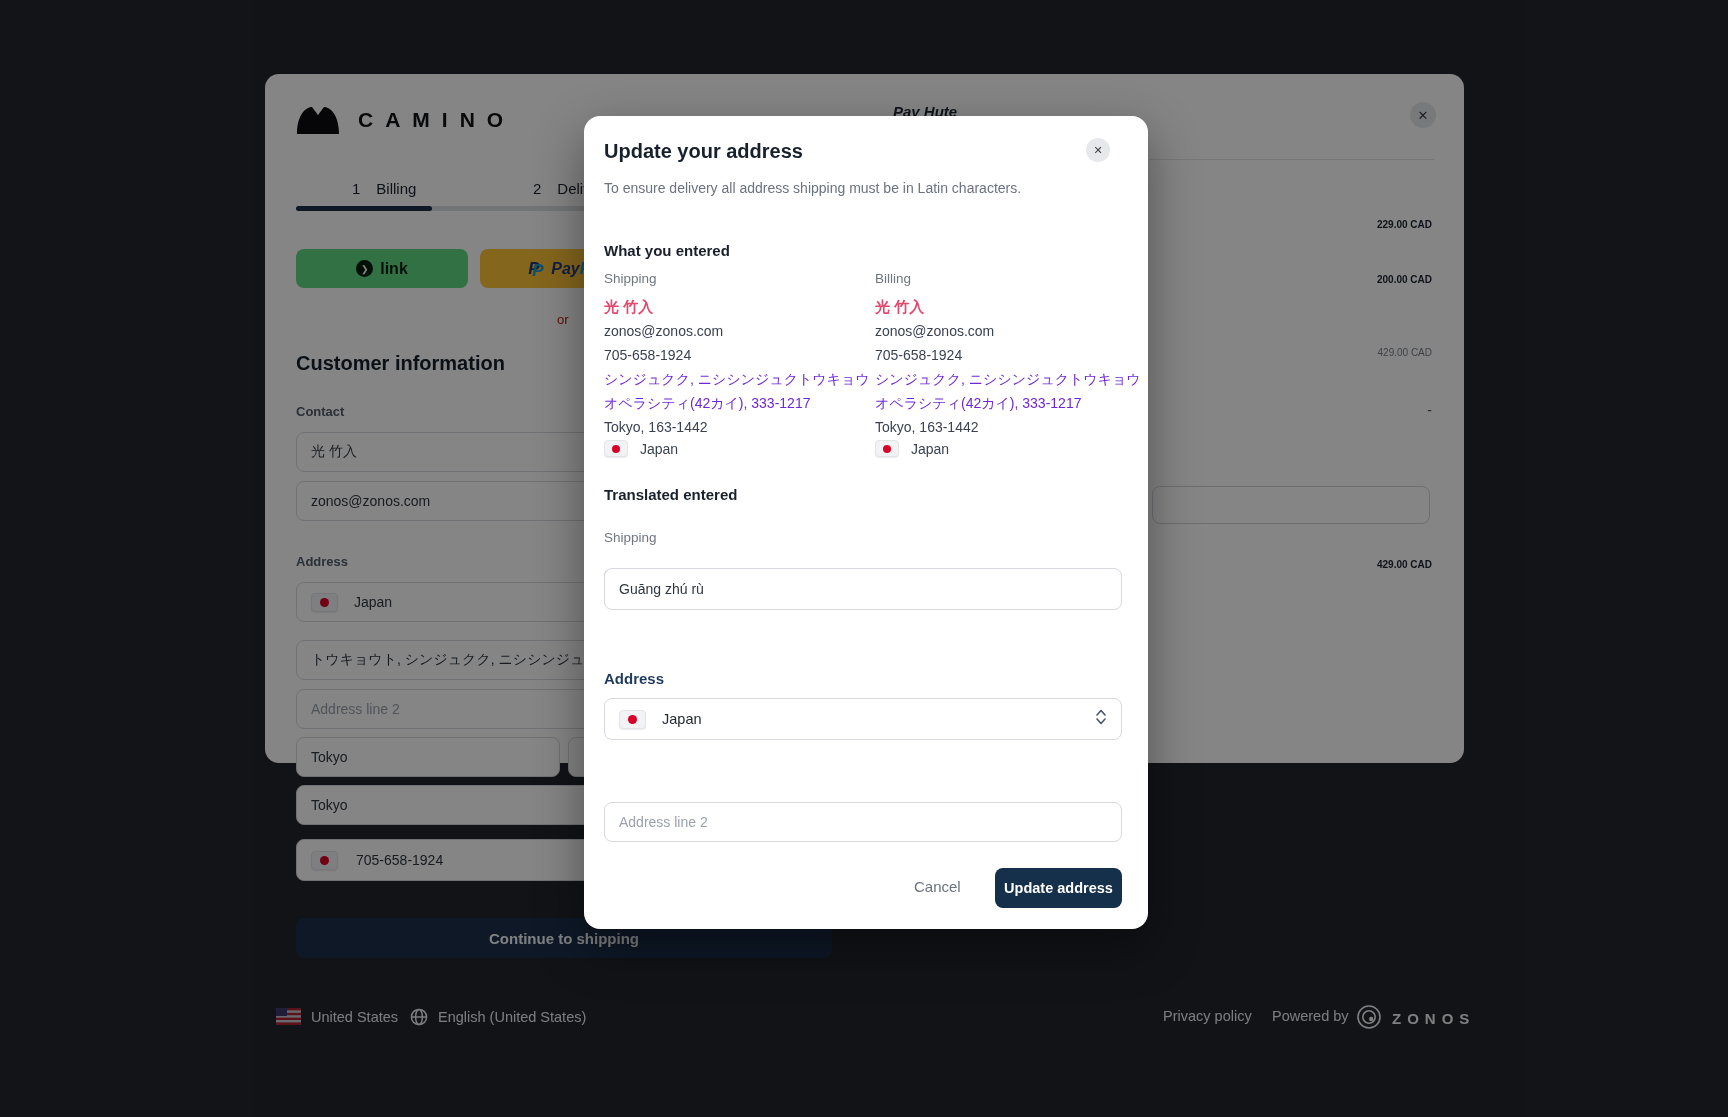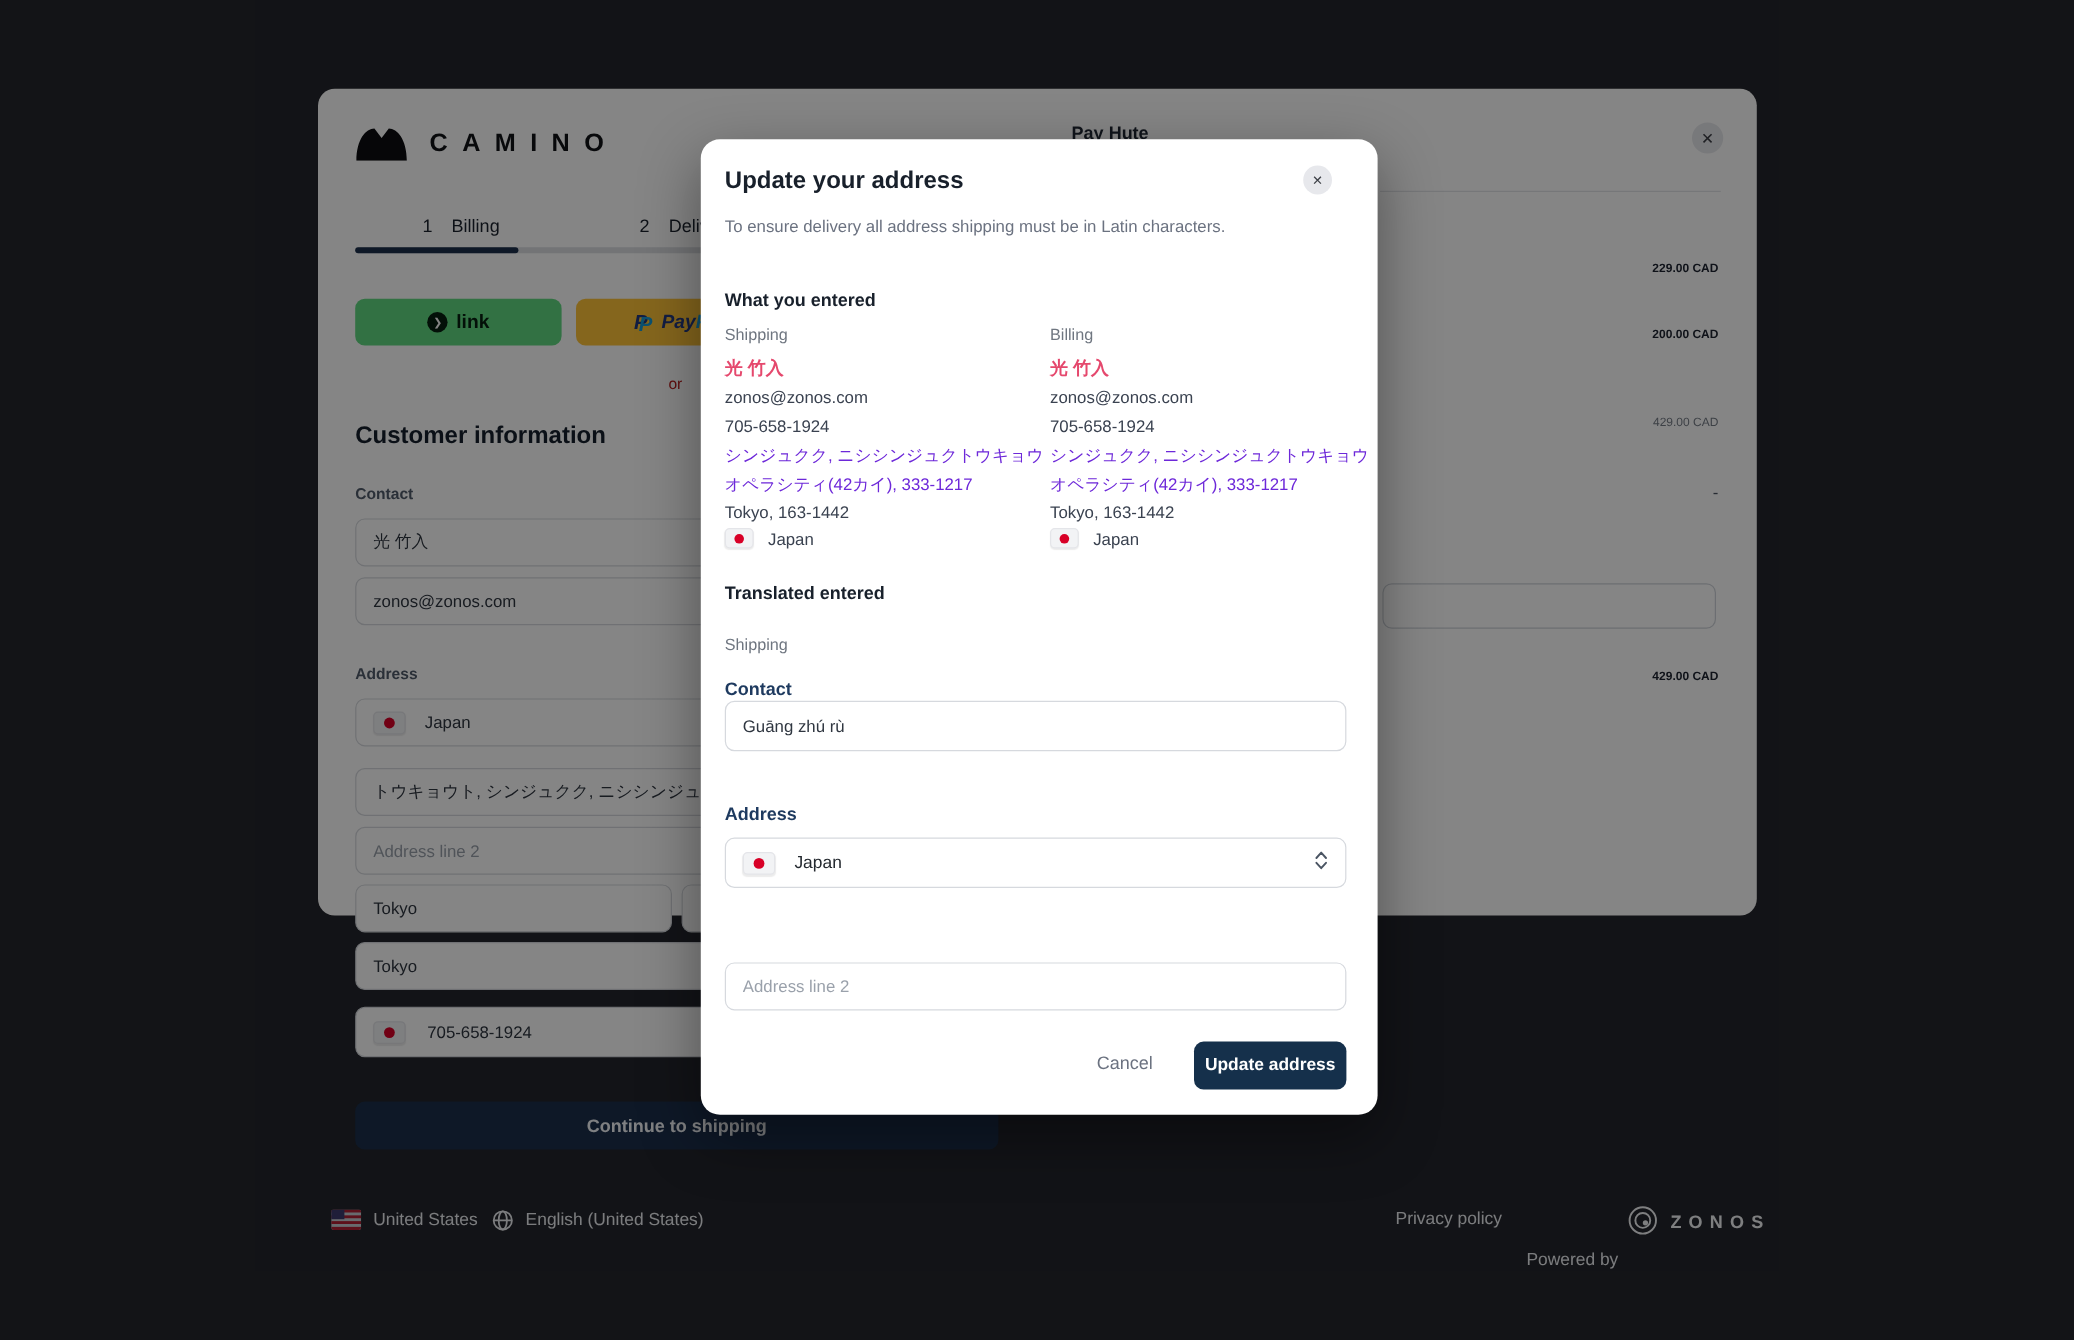--- a/index.html
+++ b/index.html
@@ -91,21 +91,21 @@
 
   <div class="abs" style="left:31px; top:32px; display:flex; align-items:center; gap:18px;">
     <span class="brand-icon">
       <svg width="44" height="28" viewBox="0 0 44 28">
           <path d="M1 28 C1 10 9 1 16 1 L22 9 L28 1 C35 1 43 10 43 28 Z" fill="#0c0d10"></path>
         </svg>
     </span>
     <span class="brand-text">CAMINO</span>
   </div>
 
-  <div class="abs store-name" style="left:628px; top:29px;">Pay Hute</div>
+  <div class="abs store-name" style="left:628px; top:29px;font-style:italic;">Pay Hute</div>
   <div class="abs header-divider" style="left:885px; top:85px; width:284px;"></div>
 
   <button class="abs close-circle" style="left:1145px; top:28px;">
     <span>✕</span>
   </button>
 
   <div class="abs step" style="left:87px; top:106px;">
     <span>1</span>
     <span>Billing</span>
   </div>
@@ -189,21 +189,21 @@
       <circle cx="9" cy="9" r="7.6" fill="none" stroke="#eceef2" stroke-width="1.5"></circle>
       <ellipse cx="9" cy="9" rx="3.4" ry="7.6" fill="none" stroke="#eceef2" stroke-width="1.5"></ellipse>
       <line x1="1.4" y1="9" x2="16.6" y2="9" stroke="#eceef2" stroke-width="1.5"></line>
     </svg>
   </span>
   <span>English (United States)</span>
 </div>
 <div class="abs footer-item" style="left:1163px; top:1008px;">
   <span>Privacy policy</span>
 </div>
-<div class="abs footer-item" style="left:1272px; top:1008px; cursor:default;margin-top:34px;">
+<div class="abs footer-item" style="left:1272px; top:1008px; cursor:default;">
   <span>Powered by</span>
 </div>
 <div class="abs" style="left:1356px; top:1004px;">
   <svg width="26" height="26" viewBox="0 0 26 26">
     <circle cx="13" cy="13" r="11" fill="none" stroke="#f2f3f6" stroke-width="1.6"></circle>
     <circle cx="13" cy="13" r="6.2" fill="none" stroke="#f2f3f6" stroke-width="1.6"></circle>
     <circle cx="15.2" cy="15" r="2.2" fill="#f2f3f6"></circle>
   </svg>
 </div>
 <div class="abs zonos-text" style="left:1392px; top:1010px;">ZONOS</div>
@@ -244,21 +244,21 @@
     <span class="jp-chip sm">
         <i></i>
       </span>
     <span>Japan</span>
   </div>
 
   <div class="abs m-h" style="left:20px; top:370px;">Translated entered</div>
   <div class="abs m-col-label" style="left:20px; top:414px;">Shipping</div>
 
   <div class="abs m-navy-label" style="left:20px; top:450px;">Contact</div>
-  <input class="abs m-input" style="left: 20px; top: 468px;" value="Guāng zhú rù">
+  <input class="abs m-input" style="left: 20px; top: 452px;" value="Guāng zhú rù">
 
   <div class="abs m-navy-label" style="left:20px; top:554px;">Address</div>
   <div class="abs selectbox m-select" style="left:20px; top:582px;">
     <span class="jp-chip">
         <i></i>
       </span>
     <span style="font-size:14.5px; color:#24292f;">Japan</span>
     <span class="chev">
       <svg width="12" height="18" viewBox="0 0 12 18">
           <path d="M2 7 L6 2.5 L10 7" fill="none" stroke="#4b5563" stroke-width="1.6" stroke-linecap="round" stroke-linejoin="round"></path>

